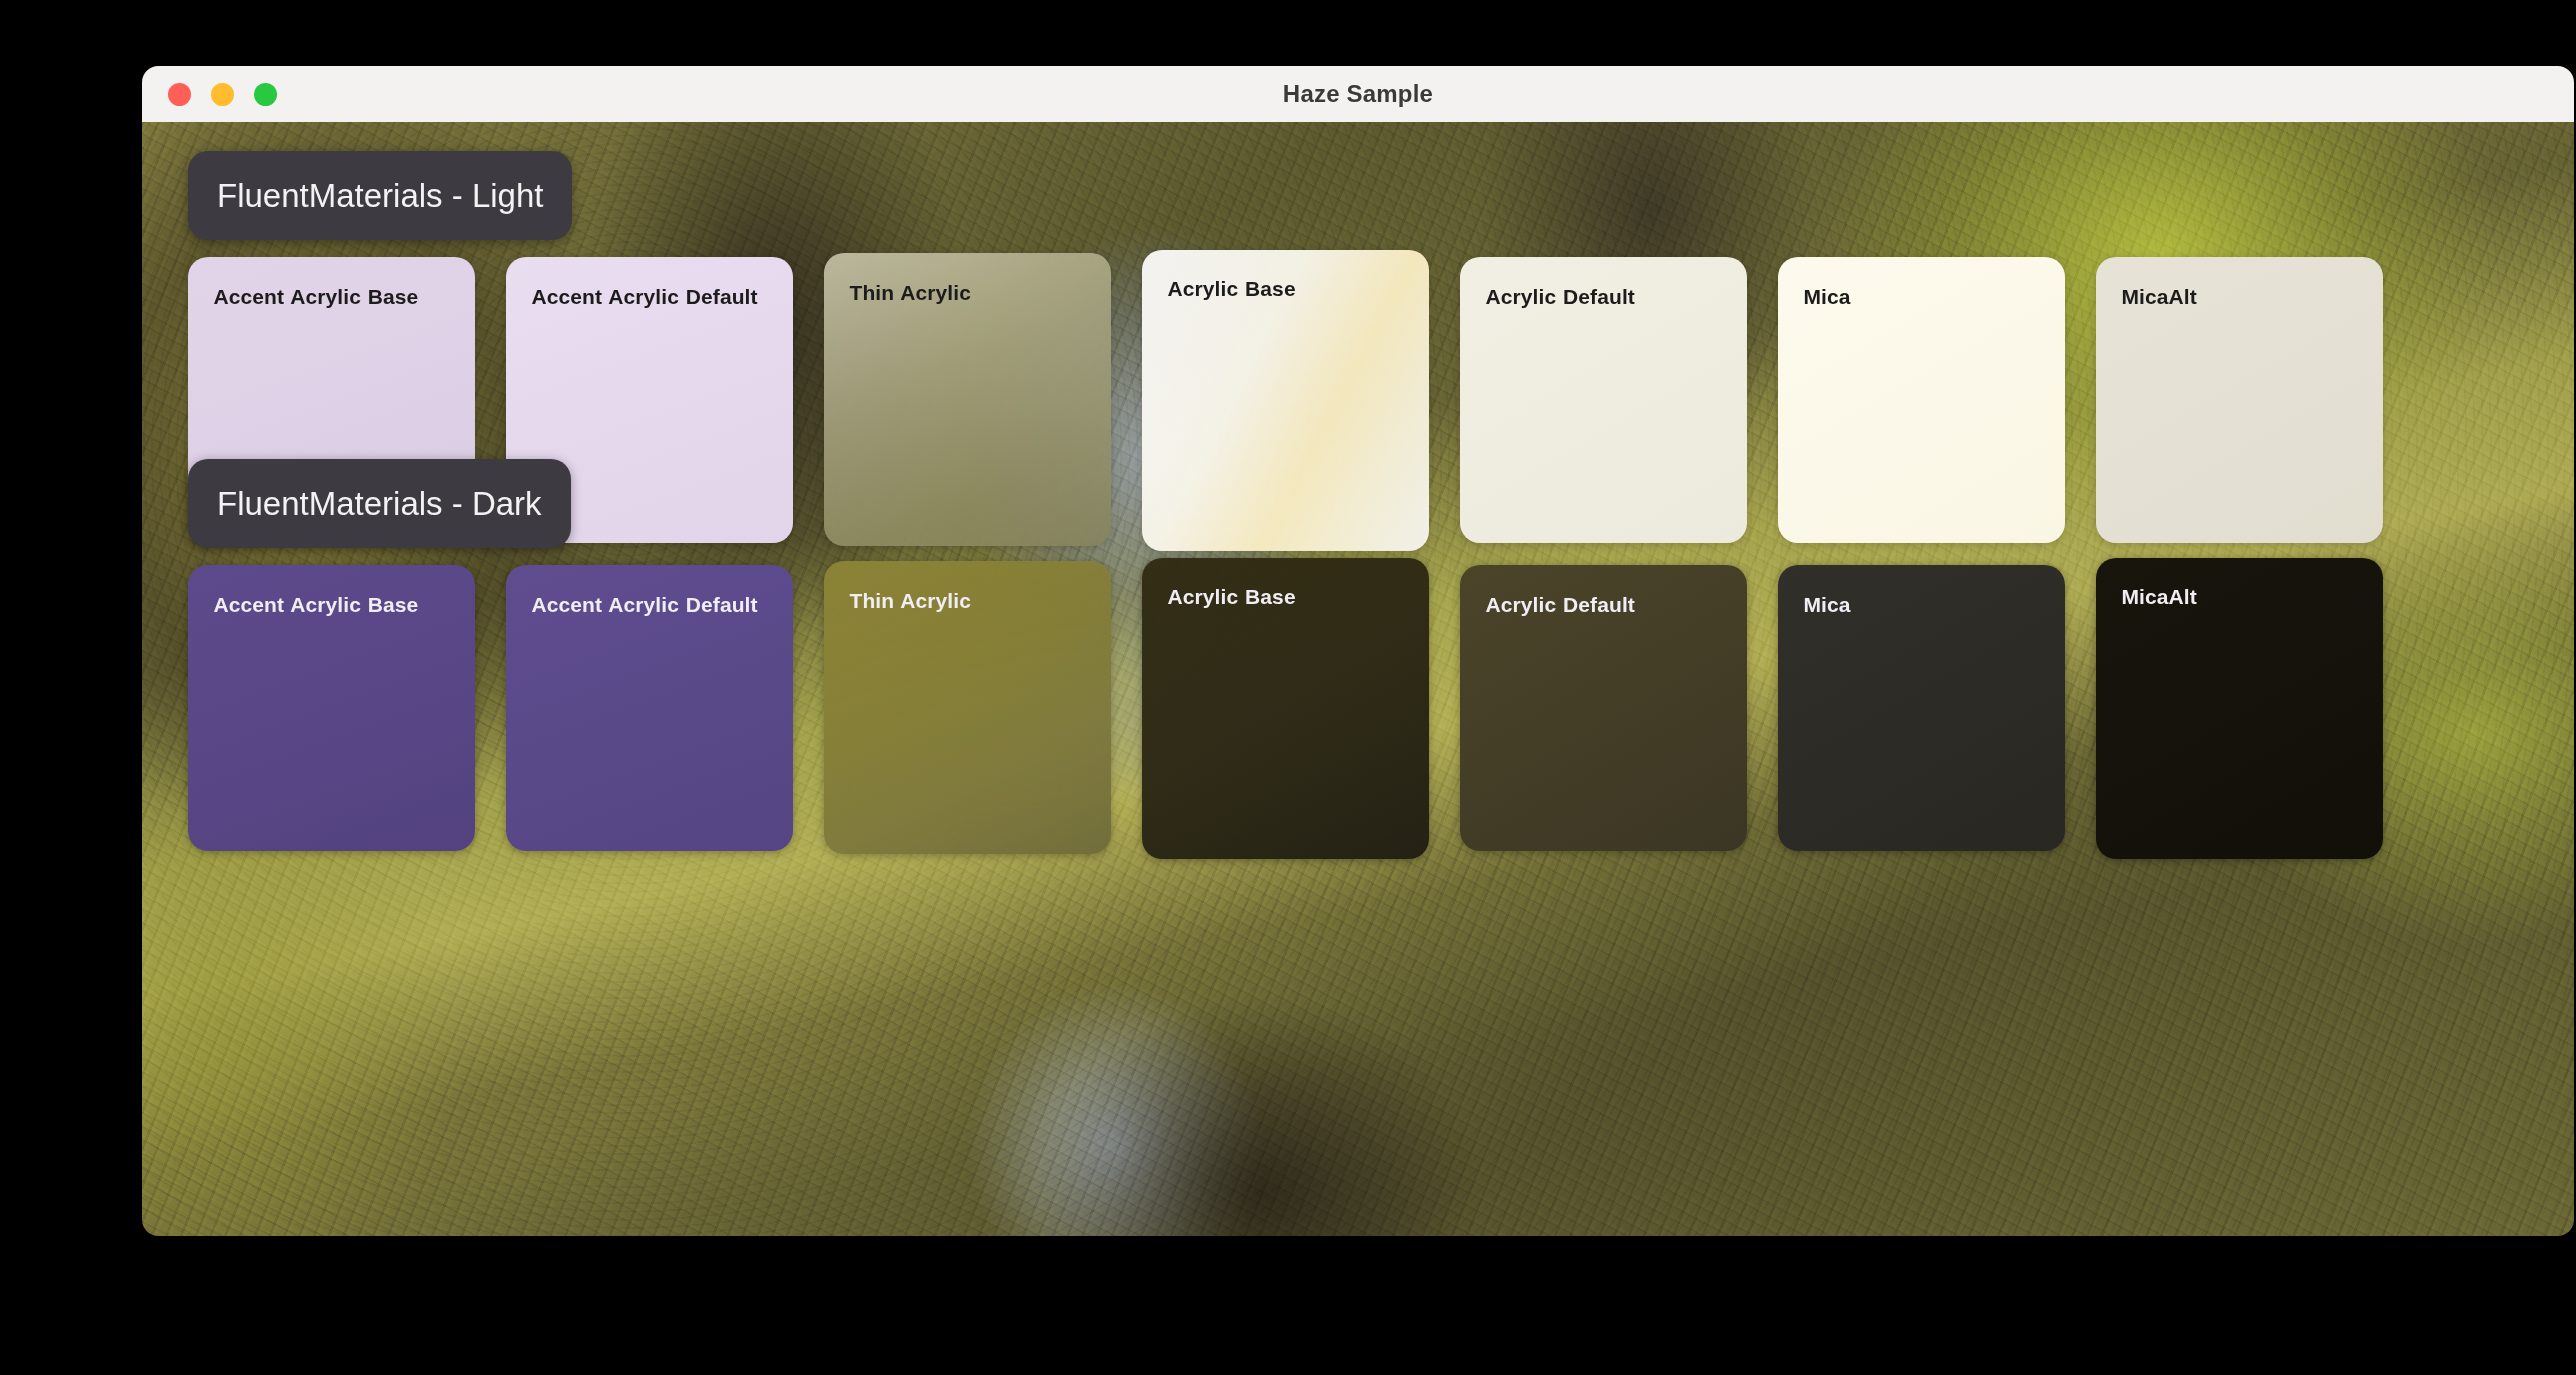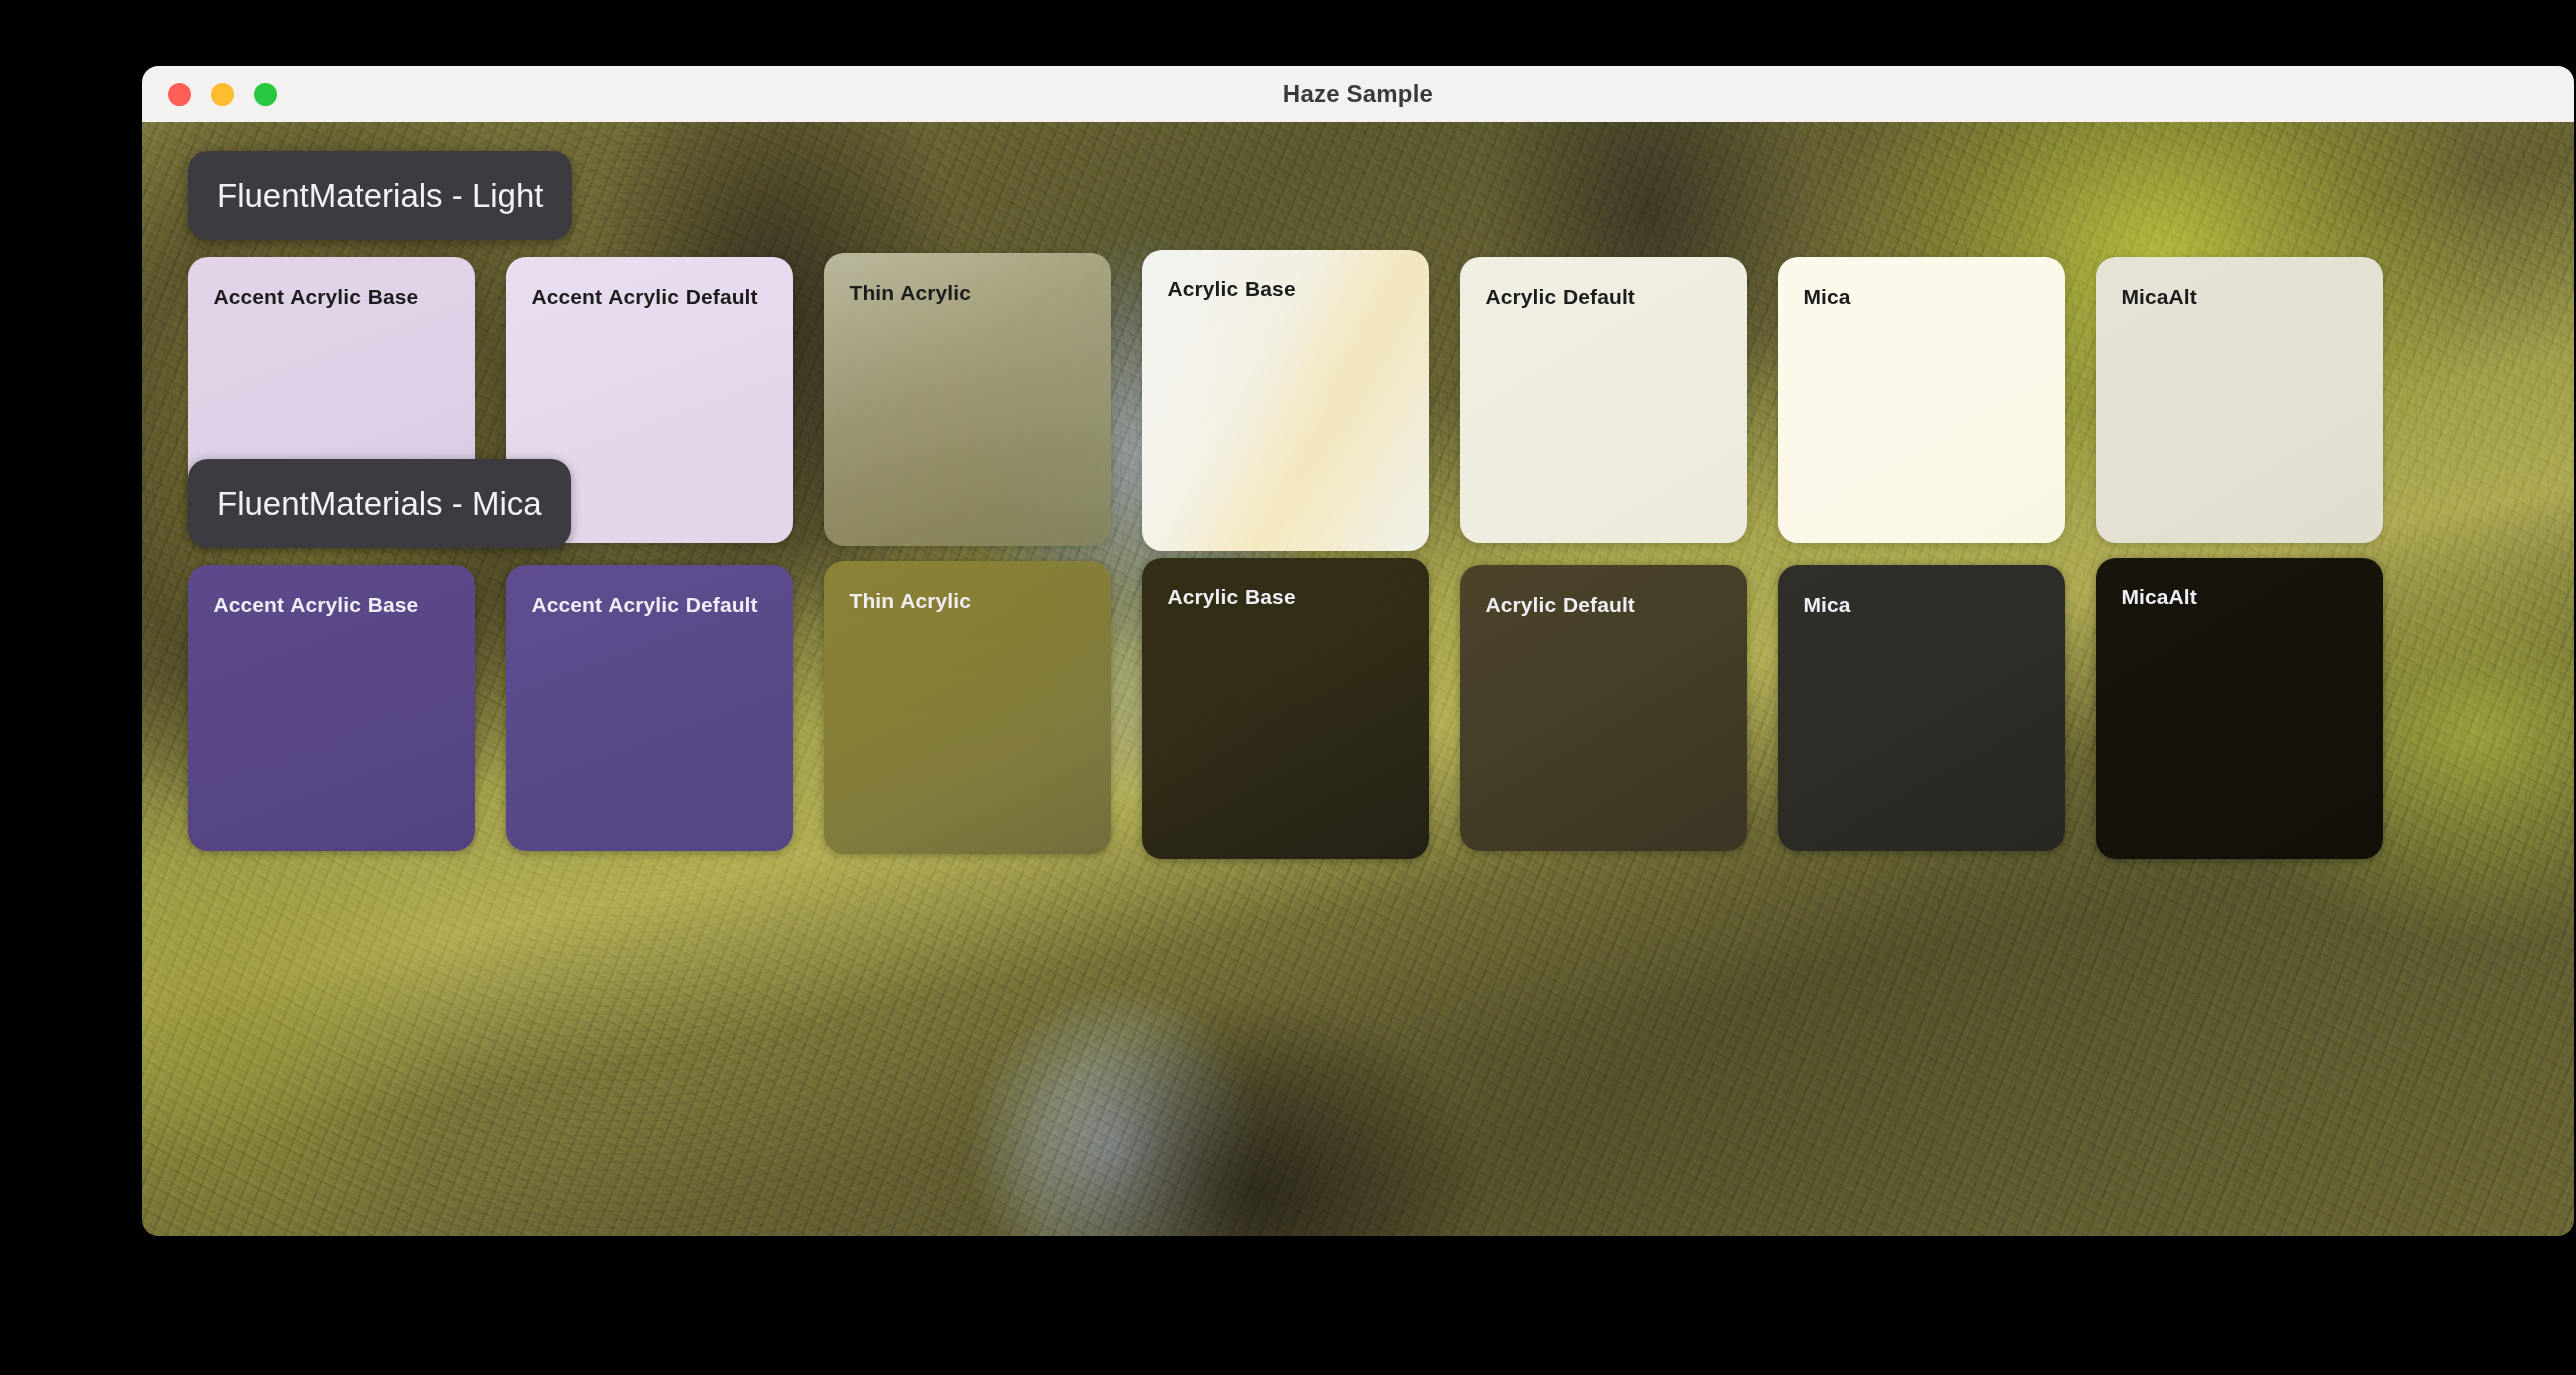--- a/index.html
+++ b/index.html
@@ -291,21 +291,21 @@
           <div class="card m-mica">
             <div class="card-label">Mica</div>
           </div>
           <div class="card m-micaalt">
             <div class="card-label">MicaAlt</div>
           </div>
         </div>
       </div>
 
       <div class="section section-dark c-dark">
-        <div class="section-pill">FluentMaterials - Mica</div>
+        <div class="section-pill">FluentMaterials - Dark</div>
         <div class="row">
           <div class="card m-accent-base">
             <div class="card-label">Accent Acrylic Base</div>
           </div>
           <div class="card m-accent-default">
             <div class="card-label">Accent Acrylic Default</div>
           </div>
           <div class="card m-thin">
             <div class="card-label">Thin Acrylic</div>
           </div>

